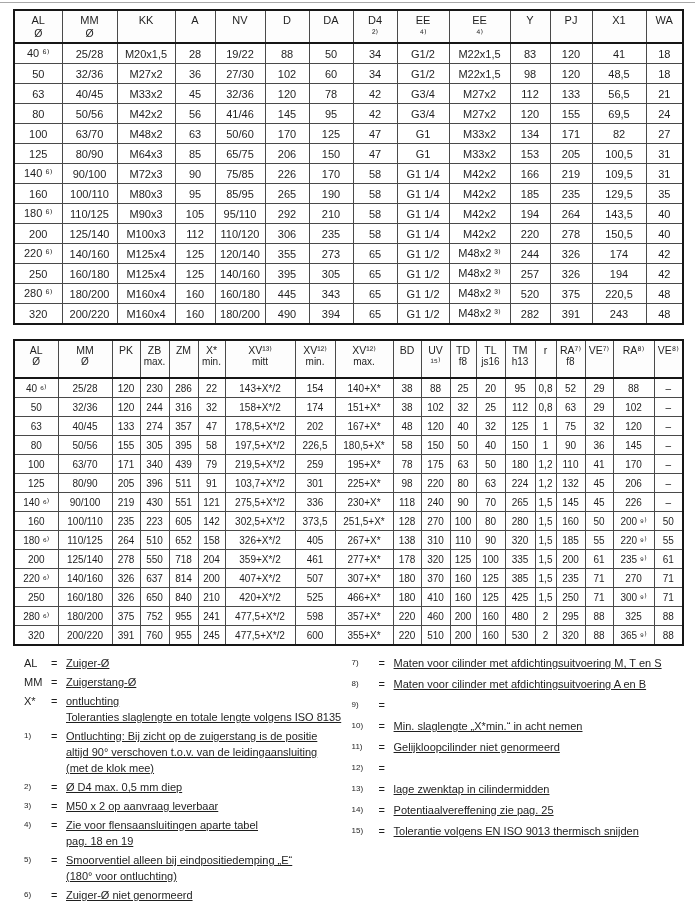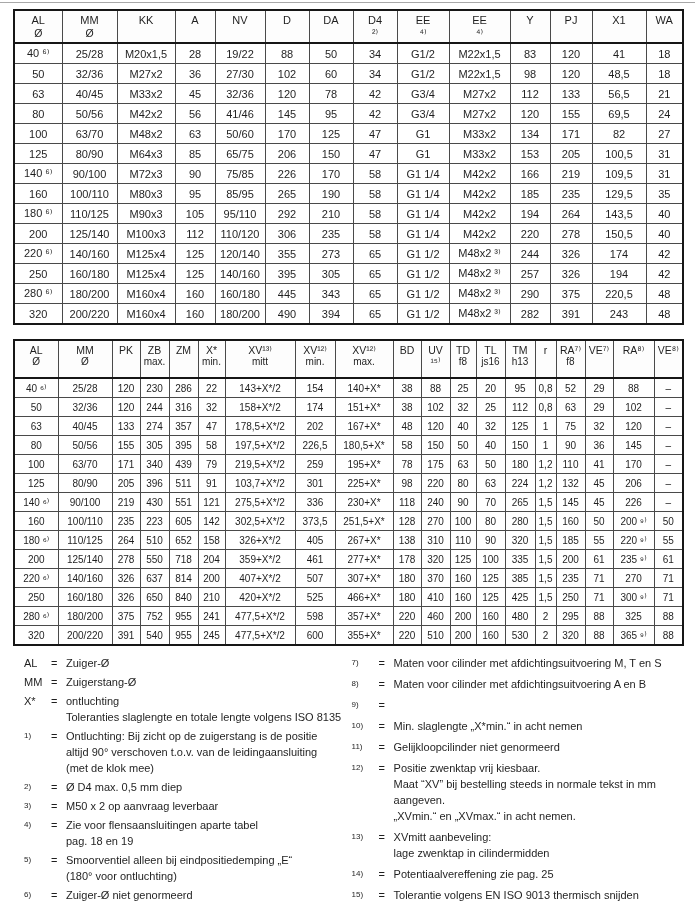--- a/index.html
+++ b/index.html
@@ -23,21 +23,21 @@
   #table2 .h-sub{font-size:10px;line-height:12px;min-height:12px;}
   #table2{margin-top:14px;}
   .footnotes{display:flex;margin-top:9px;padding-left:11px;}
   .fn-col{width:333px;}
   .fn-col-right{width:338px;margin-left:2px;}
   .fn-item{display:flex;font-size:11px;line-height:16px;margin-bottom:3px;}
   .fn-col-right .fn-item{margin-bottom:5px;}
   .fn-marker{width:27px;flex:none;}
   .fn-marker.sup{font-size:8px;line-height:14px;padding-top:1px;}
   .fn-eq{width:15px;flex:none;}
-  .fn-lines{flex:1;}
+  .fn-lines{flex:1;text-decoration:underline;}
 </style>
 </head>
 <body>
 
 <div class="top-rule"></div>
 
 <div class="content">
   <table id="table1">
       <colgroup>
         <col style="width: 48px;">
@@ -312,21 +312,21 @@
           <td>280 ⁶⁾</td>
           <td>180/200</td>
           <td>M160x4</td>
           <td>160</td>
           <td>160/180</td>
           <td>445</td>
           <td>343</td>
           <td>65</td>
           <td>G1 1/2</td>
           <td>M48x2 ³⁾</td>
-          <td>290</td>
+          <td>520</td>
           <td>375</td>
           <td>220,5</td>
           <td>48</td>
         </tr>
         <tr>
           <td>320</td>
           <td>200/220</td>
           <td>M160x4</td>
           <td>160</td>
           <td>180/200</td>
@@ -715,21 +715,21 @@
           <td>2</td>
           <td>295</td>
           <td>88</td>
           <td>325</td>
           <td>88</td>
         </tr>
         <tr>
           <td>320</td>
           <td>200/220</td>
           <td>391</td>
-          <td>540</td>
+          <td>760</td>
           <td>955</td>
           <td>245</td>
           <td>477,5+X*/2</td>
           <td>600</td>
           <td>355+X*</td>
           <td>220</td>
           <td>510</td>
           <td>200</td>
           <td>160</td>
           <td>530</td>
@@ -842,32 +842,25 @@
         <div class="fn-item">
           <span class="fn-marker sup">11)</span>
           <span class="fn-eq">=</span>
           <span class="fn-lines">
             <div>Gelijkloopcilinder niet genormeerd</div>
           </span>
         </div>
         <div class="fn-item">
           <span class="fn-marker sup">12)</span>
           <span class="fn-eq">=</span>
-          <span class="fn-lines">
-            <div>Positie zwenktap vrij kiesbaar.</div>
-            <div>Maat “XV” bij bestelling steeds in normale tekst in mm</div>
-            <div>aangeven.</div>
-            <div>„XVmin.“ en „XVmax.“ in acht nemen.</div>
-          </span>
         </div>
         <div class="fn-item">
           <span class="fn-marker sup">13)</span>
           <span class="fn-eq">=</span>
           <span class="fn-lines">
-            <div>XVmitt aanbeveling:</div>
             <div>lage zwenktap in cilindermidden</div>
           </span>
         </div>
         <div class="fn-item">
           <span class="fn-marker sup">14)</span>
           <span class="fn-eq">=</span>
           <span class="fn-lines">
             <div>Potentiaalvereffening zie pag. 25</div>
           </span>
         </div>

